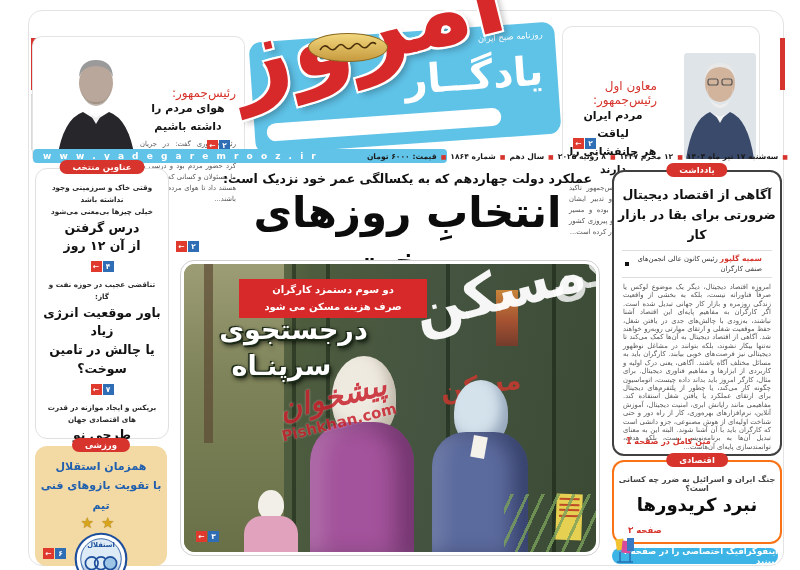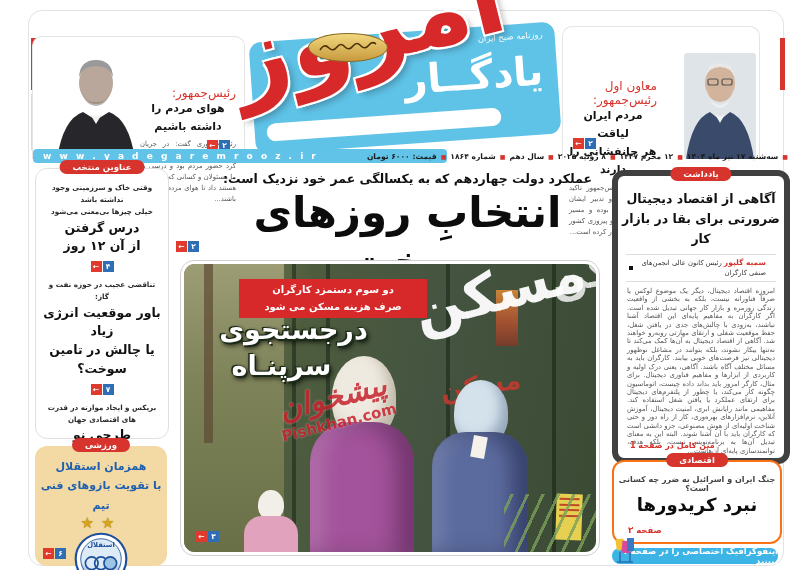--- a/index.html
+++ b/index.html
@@ -119,21 +119,21 @@
 
   
   .sports-box{left:35px;top:446px;width:132px;height:120px;background:#f3d9a4;border-radius:12px;}
   .sp-title{margin-top:11px;font-size:11px;font-weight:bold;color:#1f5fae;text-align:center;line-height:1.75;}
   .stars{text-align:center;color:#d8a41c;font-size:15px;letter-spacing:7px;line-height:1.1;
          text-shadow:0 0 1px #8a6a10;}
   .sp-logo{display:block;margin:1px auto 0;}
   .sp-badge{position:absolute;left:8px;bottom:7px;}
 
   
-  .note-box{left:612px;top:170px;width:166px;height:282px;border:6px solid #404040;border-radius:12px;background:#fff;}
+  .note-box{left:612px;top:170px;width:166px;height:282px;border:2px solid #404040;border-radius:12px;background:#fff;}
   .nt-title{margin-top:13px;font-size:12.5px;font-weight:bold;color:#111;text-align:center;line-height:1.6;}
   .byline{position:relative;margin:5px 8px 0;border-top:1px solid #ddd;border-bottom:1px solid #ddd;
           padding:3px 10px 3px 8px;font-size:6.8px;color:#333;line-height:1.4;}
   .byline b{color:#d6342c;font-size:7.5px;}
   .byline .sq{position:absolute;left:3px;top:50%;width:4px;height:4px;background:#111;transform:translateY(-50%);}
   .nt-body{margin:5px 9px 0;font-size:6.8px;line-height:8.4px;color:#555;text-align:justify;}
   .nt-more{position:absolute;left:12px;bottom:8px;font-size:8px;font-weight:bold;color:#d6342c;}
 
   .econ-box{left:612px;top:460px;width:166px;height:80px;border:2px solid #f97316;border-radius:12px;background:#fff;}
   .ec-kicker{margin-top:13px;font-size:8px;color:#444;font-weight:bold;text-align:center;}

